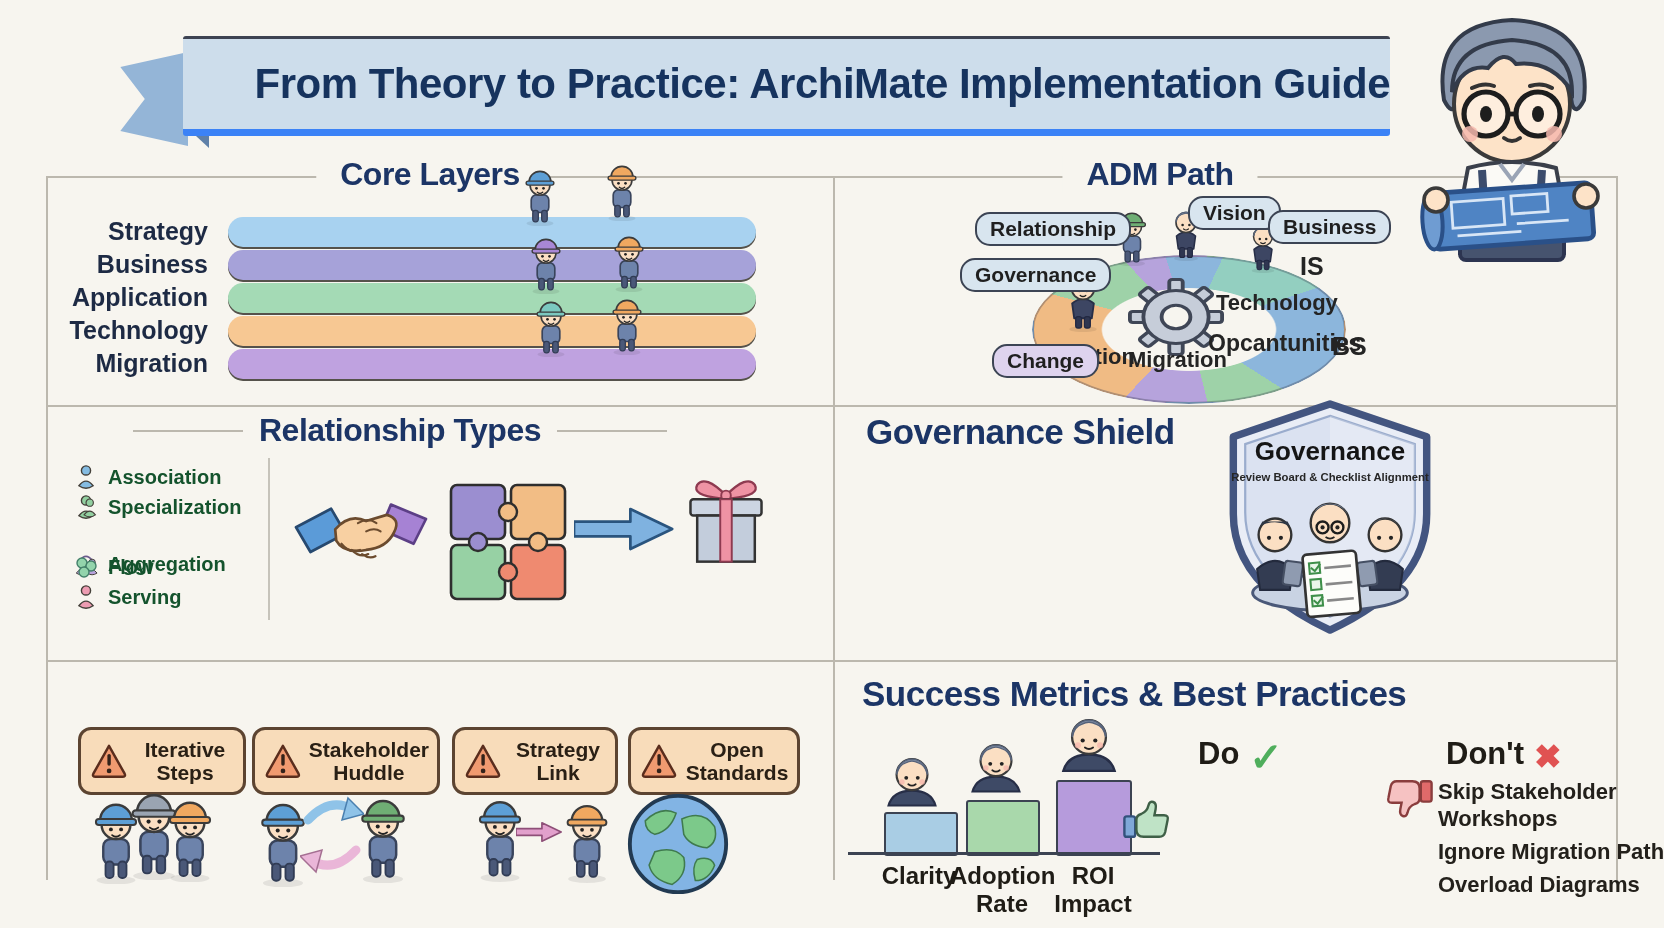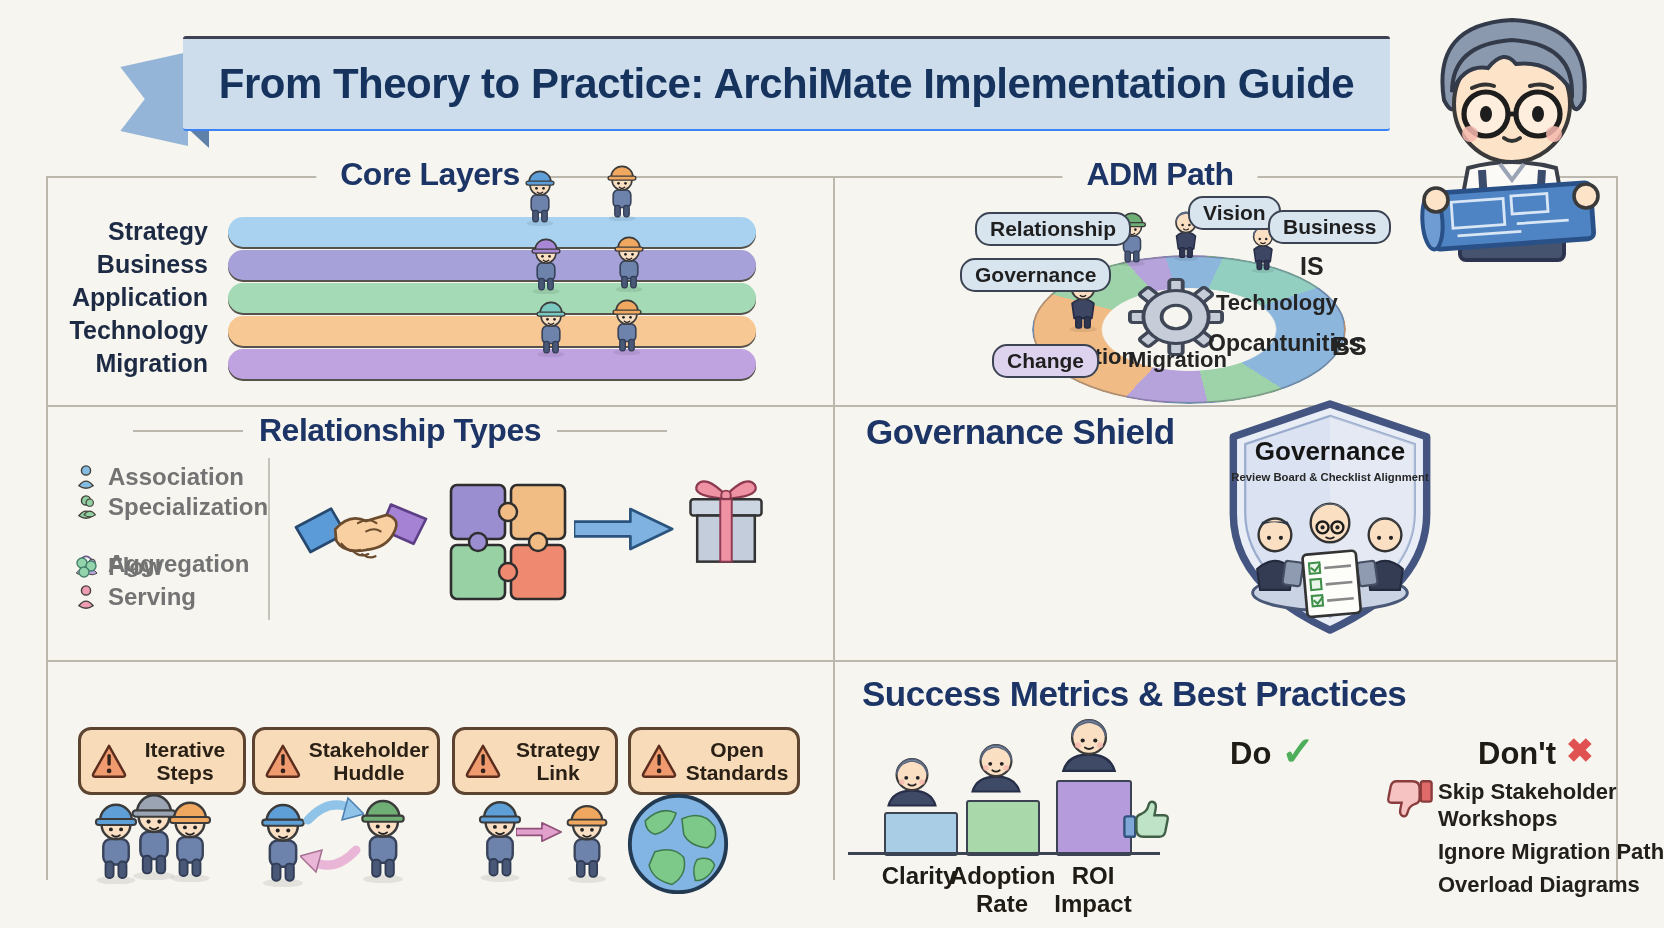--- a/index.html
+++ b/index.html
@@ -4,22 +4,22 @@
 <style>
   html,body{margin:0;padding:0;background:#e8e6e0;}
   .canvas{position:relative;width:1664px;height:928px;background:#f7f5ef;overflow:hidden;
           font-family:"Liberation Sans",sans-serif;color:#23201a;}
   .abs{position:absolute;}
   
   .rule-h{position:absolute;height:2px;background:#bcb8ae;}
   .rule-v{position:absolute;width:2px;background:#bcb8ae;}
   
   .banner{position:absolute;left:183px;top:36px;width:1207px;height:90px;background:#cdddeb;
-          border-top:3px solid #3d4352;border-bottom:2px solid #3b82f6;border-radius:3px;
-          display:flex;align-items:center;justify-content:center;}
+          border-top:3px solid #3d4352;border-bottom:7px solid #3b82f6;border-radius:3px;
+          display:flex;align-items:center;justify-content:flex-end;}
   .banner-title{font-size:42px;font-weight:bold;color:#16335e;letter-spacing:-0.5px;white-space:nowrap;}
   .banner-tail{position:absolute;left:116px;top:52px;width:72px;height:94px;background:#94b5d7;
                clip-path:polygon(100% 0,6% 16%,40% 50%,6% 84%,100% 100%);}
   .banner-fold{position:absolute;left:183px;top:124px;width:26px;height:24px;background:#5f80a8;
                clip-path:polygon(0 0,100% 0,100% 100%);}
   
   .sec-title{position:absolute;font-weight:bold;color:#1c3566;font-size:32px;letter-spacing:-0.5px;}
   .on-rule{transform:translateX(-50%);white-space:nowrap;background:#f7f5ef;padding:0 24px;}
   .flanked::before,.flanked::after{content:"";display:inline-block;width:110px;height:2px;
       background:#bcb8ae;vertical-align:9px;margin:0 16px;}
@@ -32,29 +32,29 @@
     background:conic-gradient(from 0deg,#8cb6dc 0 7%,#93cfc0 7% 20%,#8cb6dc 20% 34%,#9ed2a8 34% 46%,
        #b6a3dc 46% 62%,#f0bb84 62% 79%,#9ed2a8 79% 88%,#b6a3dc 88% 95%,#8cb6dc 95% 100%);
     -webkit-mask:radial-gradient(closest-side,transparent 55%,#000 56%);
             mask:radial-gradient(closest-side,transparent 55%,#000 56%);
     border:2px solid rgba(60,64,80,.35);}
   .bubble{position:absolute;background:#d8e5ef;border:2.5px solid #3c4454;border-radius:15px;
           padding:3px 13px;font-size:21px;font-weight:bold;color:#1f1f1f;white-space:nowrap;z-index:5;}
   .ring-label{position:absolute;font-weight:bold;color:#242424;white-space:nowrap;z-index:4;}
   
   .rel-row{position:absolute;left:74px;display:flex;align-items:center;height:30px;gap:10px;}
-  .rel-label{font-size:24px;font-weight:bold;color:#737373;}
+  .rel-label{font-size:20px;font-weight:bold;color:#14532d;}
   
   .pit-box{position:absolute;top:727px;height:58px;background:#f8dcba;border:3px solid #5c4431;
            border-radius:13px;display:flex;align-items:center;padding:2px 8px;gap:6px;}
   .pit-label{flex:1;text-align:center;font-size:21px;line-height:23px;font-weight:bold;color:#2a2015;}
   
   .bar{position:absolute;border:2.5px solid #3c4352;border-radius:3px;}
   .bar-label{position:absolute;text-align:center;font-size:24px;font-weight:bold;color:#1f1c16;line-height:28px;}
-  .do-head{position:absolute;display:flex;align-items:flex-start;gap:10px;font-size:31px;font-weight:bold;color:#1f1c16;margin-left:32px;}
+  .do-head{position:absolute;display:flex;align-items:flex-end;gap:10px;font-size:31px;font-weight:bold;color:#1f1c16;}
   .check{color:#4fae5c;font-size:40px;line-height:30px;}
   .cross{color:#e05252;font-size:33px;line-height:30px;}
   .dd-items{position:absolute;font-size:22px;font-weight:bold;color:#23201b;}
   .dd-items div{margin-bottom:6px;line-height:27px;}
 </style>
 </head>
 <body>
 
 <div class="canvas">
 

